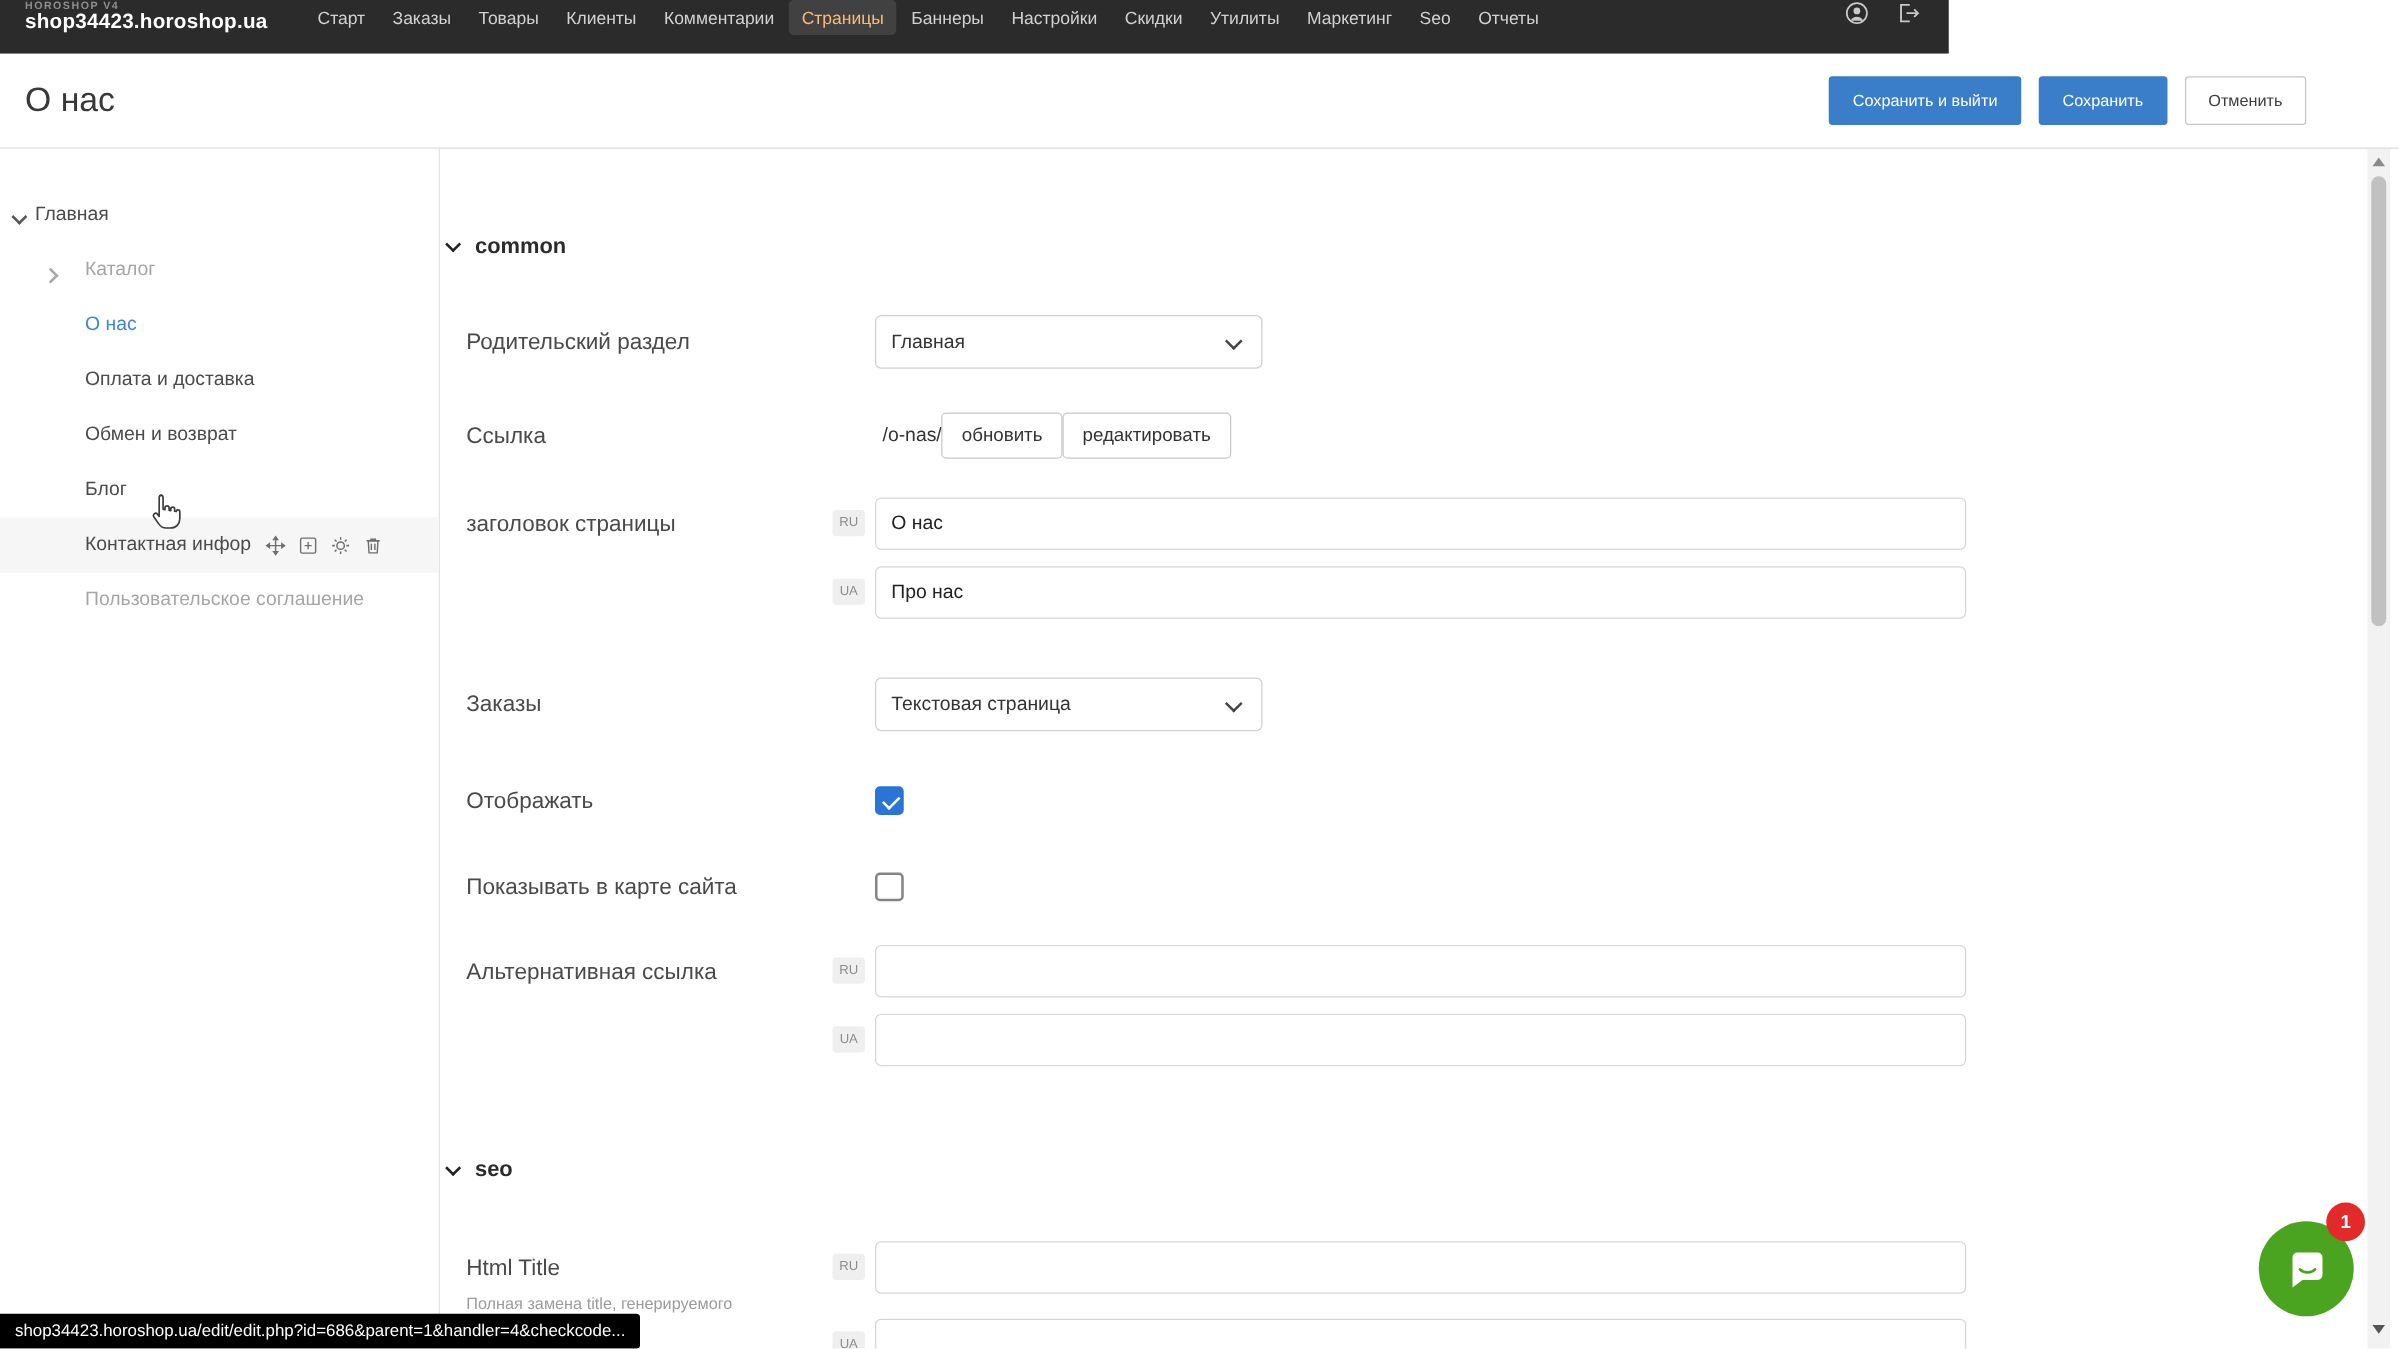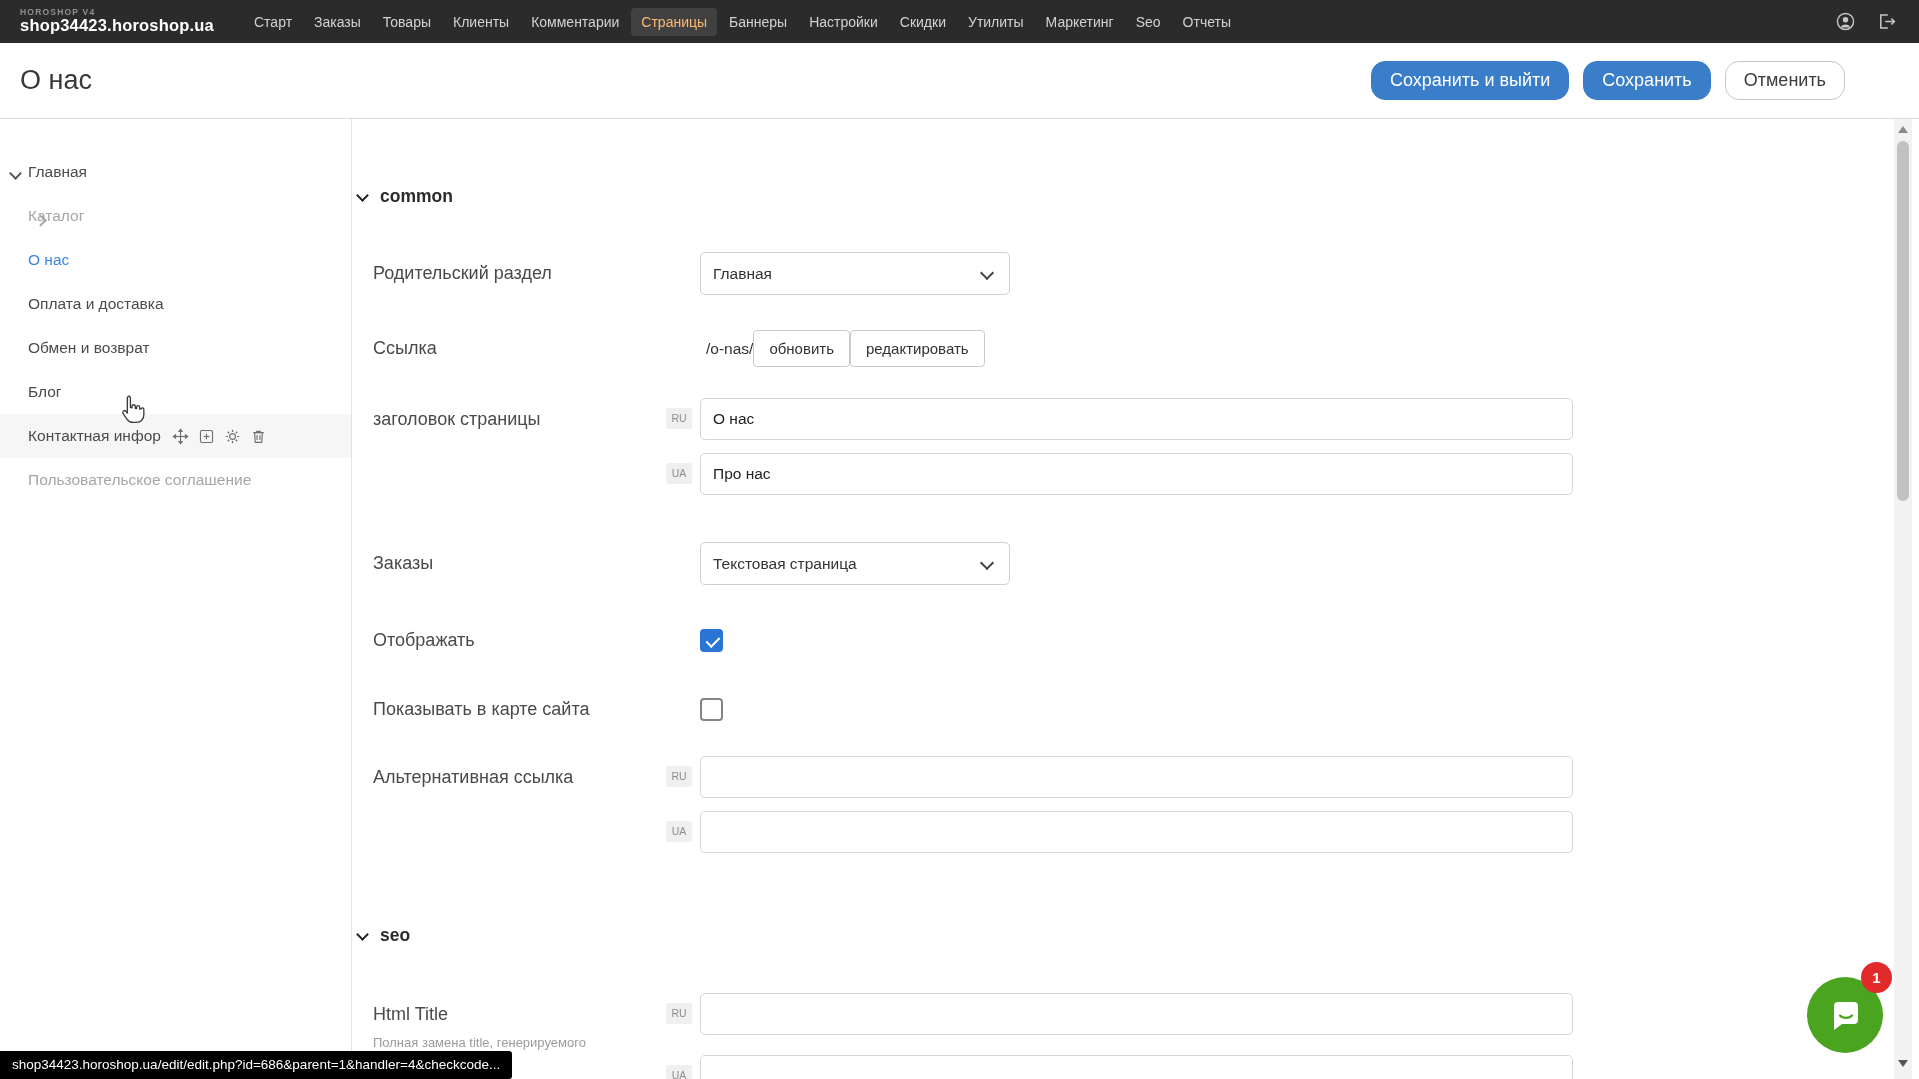--- a/index.html
+++ b/index.html
@@ -1,41 +1,41 @@
 <!DOCTYPE html>
 <html><head>
 <meta charset="utf-8">
 <style>
   html,body{margin:0;padding:0;background:#fff;}
   *{box-sizing:border-box;font-family:"Liberation Sans",sans-serif;}
   .page{position:relative;width:1919px;height:1079px;background:#fff;overflow:hidden;}
 
   
-  .navbar{position:absolute;left:0;top:0;width:1919px;height:43px;background:#2b2b2b;display:flex;align-items:center;}
+  .navbar{position:absolute;left:0;top:0;width:1559px;height:43px;background:#2b2b2b;display:flex;align-items:flex-start;}
   .logo{margin-left:20px;width:223px;line-height:1.05;}
   .logo-top{display:block;font-size:8.5px;font-weight:bold;letter-spacing:1.2px;color:#8f8f8f;}
   .logo-main{display:block;font-size:16.5px;font-weight:bold;color:#fff;letter-spacing:.2px;}
   .nav-menu{display:flex;align-items:center;}
   .nav-item{padding:6px 10px;margin:0 1px;font-size:14px;color:#d2d2d2;border-radius:4px;cursor:pointer;white-space:nowrap;}
   .nav-item.active{background:#414141;color:#fdba74;}
   .nav-right{margin-left:auto;margin-right:22px;display:flex;align-items:center;gap:20px;}
   .nav-ic{width:21px;height:21px;display:block;cursor:pointer;}
 
   
   .pagehead{position:absolute;left:0;top:43px;width:1919px;height:76px;background:#fff;border-bottom:1px solid #d9d9d9;display:flex;align-items:center;}
   .page-title{margin-left:20px;font-size:27px;color:#383838;}
   .head-btns{margin-left:auto;margin-right:74px;display:flex;gap:14px;}
-  .btn{height:39px;border-radius:14px;font-size:18px;padding:0 18px;display:flex;align-items:center;cursor:pointer;border:1px solid transparent;}
+  .btn{height:39px;border-radius:3px;font-size:13px;padding:0 18px;display:flex;align-items:center;cursor:pointer;border:1px solid transparent;}
   .btn-blue{background:#3a7dc9;border-color:#3a7dc9;color:#fff;}
   .btn-white{background:#fff;border:1px solid #c6c6c6;color:#3c3c3c;}
 
   
   .sidebar{position:absolute;left:0;top:119px;width:352px;height:960px;background:#fff;border-right:1px solid #e3e3e3;padding-top:31px;}
   .side-row{position:relative;height:44px;display:flex;align-items:center;padding-left:28px;font-size:15.5px;cursor:pointer;}
-  .side-row.lv-1{padding-left:28px;}
+  .side-row.lv-1{padding-left:68px;}
   .side-row.tone-dark{color:#4b4b4b;}
   .side-row.tone-muted{color:#a6a6a6;}
   .side-row.tone-selected{color:#3c85e0;}
   .side-row.hovered{background:#f6f6f6;}
   .chev-box{position:absolute;left:9px;top:50%;width:12px;height:12px;display:none;}
   .side-row.lv-1 .chev-box{left:34px;}
   .chev-box.ch-down,.chev-box.ch-right{display:block;}
   .chev-box::after{content:"";position:absolute;left:2px;top:-3px;width:7px;height:7px;border-right:2px solid #555;border-bottom:2px solid #555;}
   .chev-box.ch-down::after{transform:rotate(45deg);}
   .chev-box.ch-right::after{transform:rotate(-45deg);top:0;}

